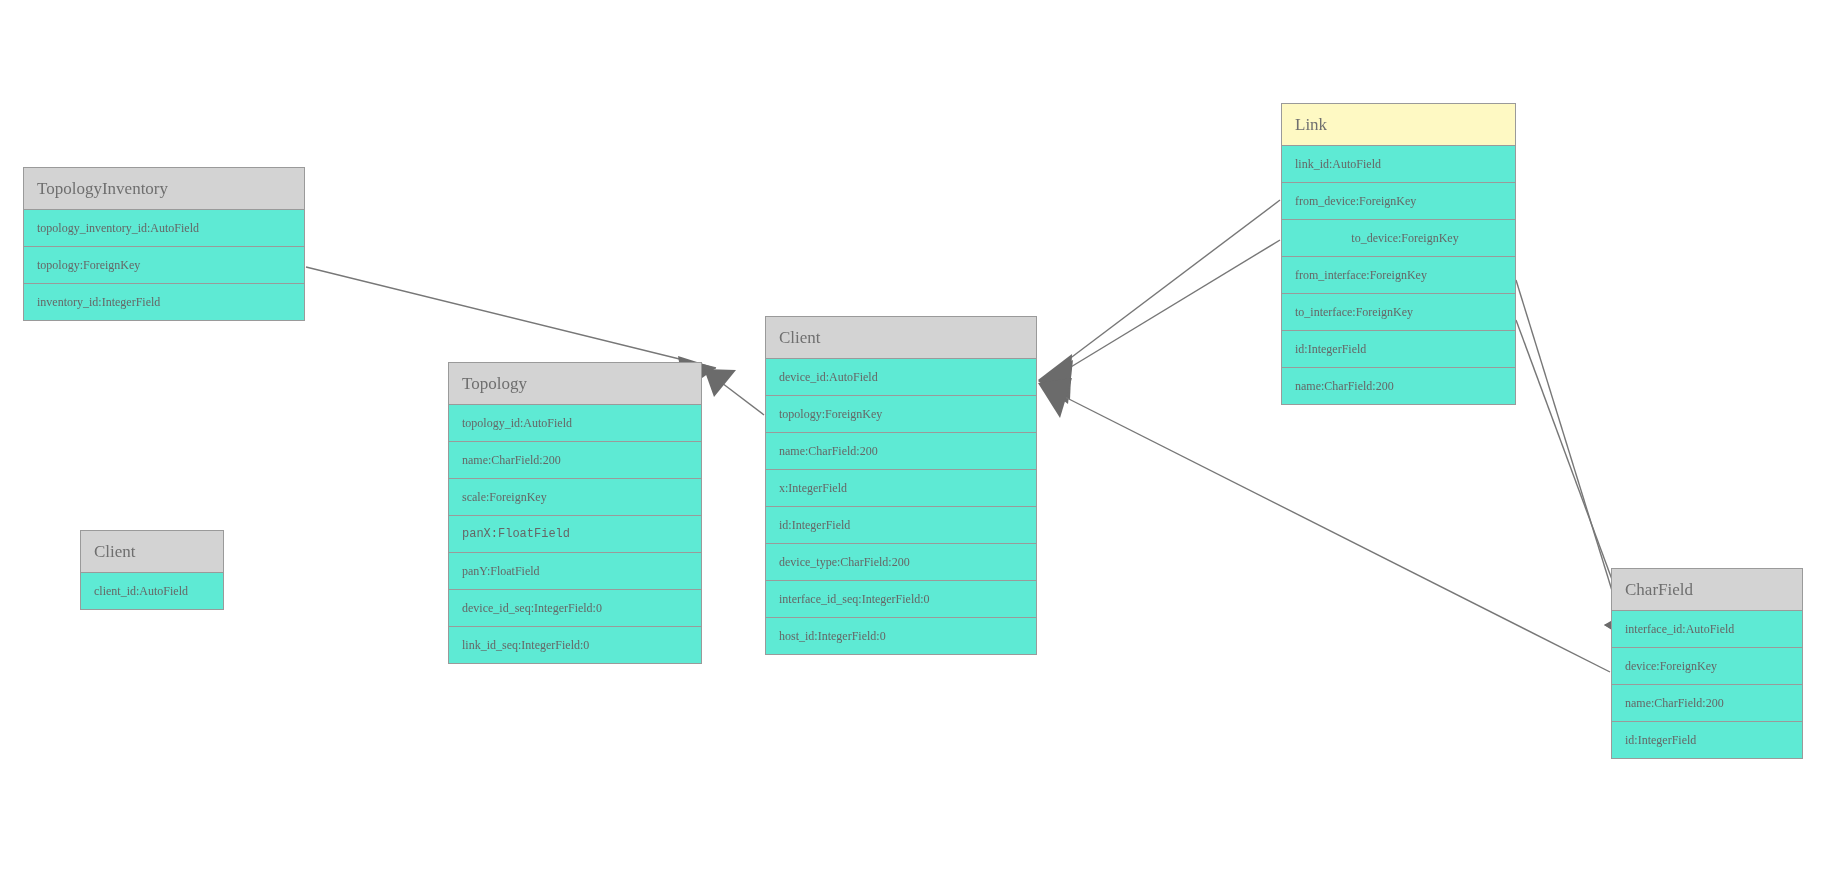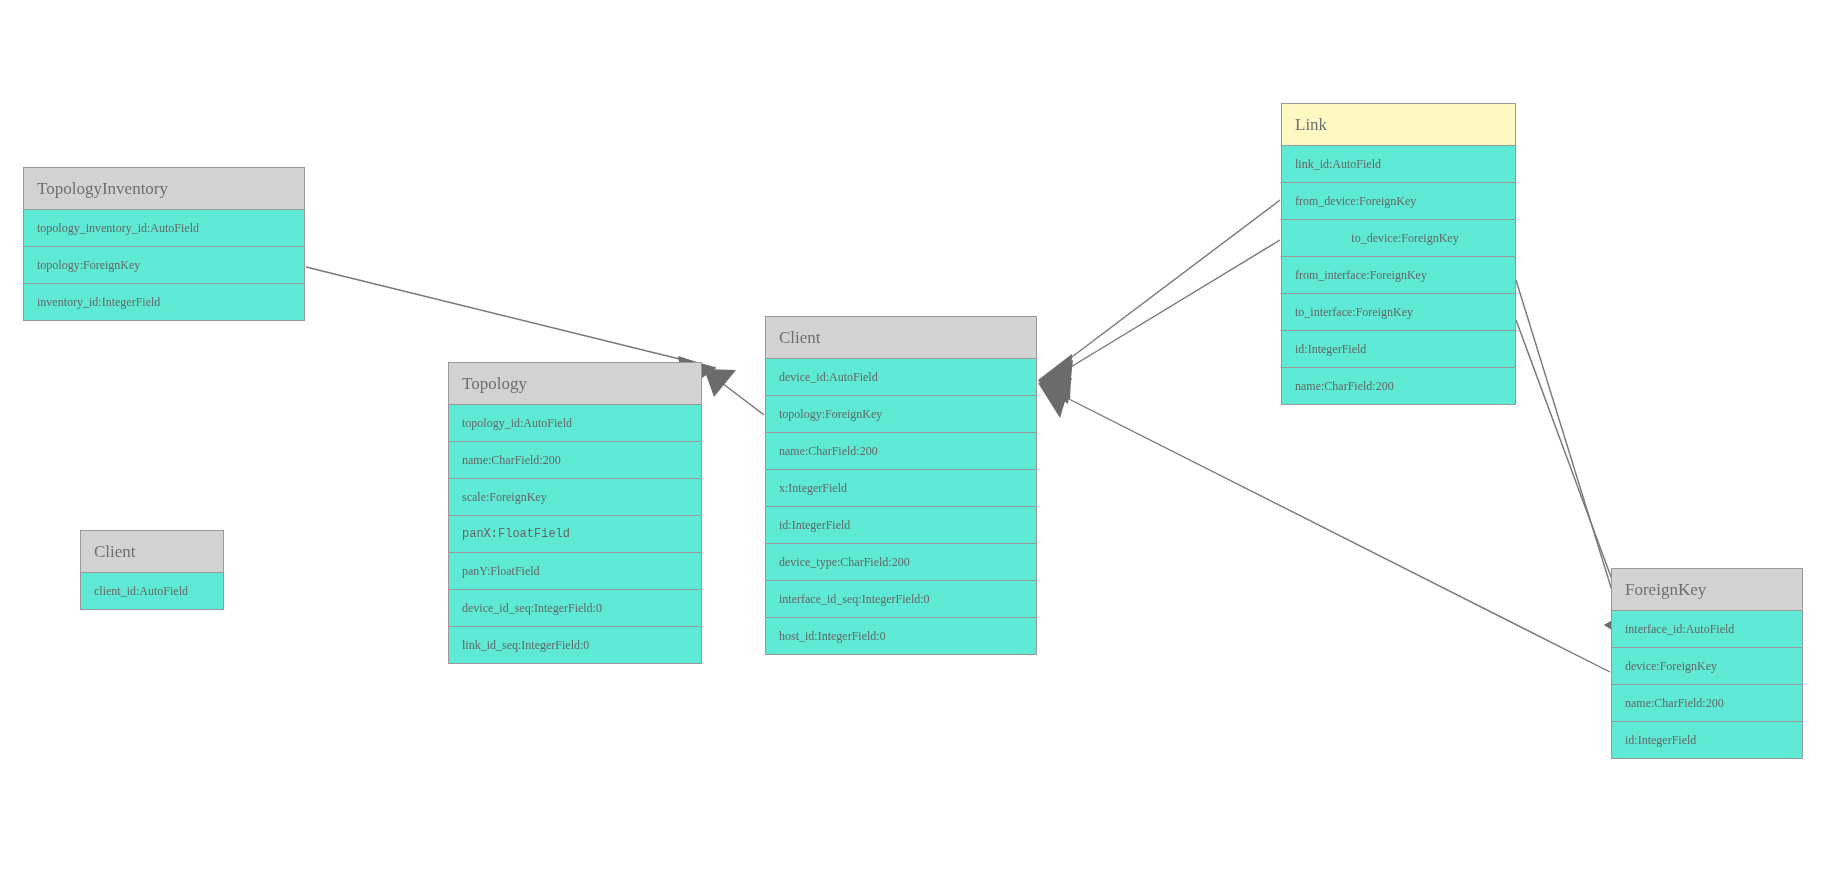--- a/index.html
+++ b/index.html
@@ -142,21 +142,21 @@
           <div class="entity-row" style="border-color: rgb(154, 154, 154); color: rgb(102, 102, 102);">link_id:AutoField</div>
           <div class="entity-row" style="border-color: rgb(154, 154, 154); color: rgb(102, 102, 102);">from_device:ForeignKey</div>
           <div class="entity-row" style="border-color: rgb(154, 154, 154); color: rgb(102, 102, 102); text-align: center;">to_device:ForeignKey</div>
           <div class="entity-row" style="border-color: rgb(154, 154, 154); color: rgb(102, 102, 102);">from_interface:ForeignKey</div>
           <div class="entity-row" style="border-color: rgb(154, 154, 154); color: rgb(102, 102, 102);">to_interface:ForeignKey</div>
           <div class="entity-row" style="border-color: rgb(154, 154, 154); color: rgb(102, 102, 102);">id:IntegerField</div>
           <div class="entity-row" style="border-color: rgb(154, 154, 154); color: rgb(102, 102, 102);">name:CharField:200</div>
         </div>
       </div>
       <div class="entity" style="left: 1611px; top: 568px; width: 192px; border-color: rgb(154, 154, 154);">
-        <div class="entity-header" style="background: rgb(211, 211, 211); border-color: rgb(154, 154, 154);">ForeignKey</div>
+        <div class="entity-header" style="background: rgb(211, 211, 211); border-color: rgb(154, 154, 154);">CharField</div>
         <div class="entity-rows">
           <div class="entity-row" style="border-color: rgb(154, 154, 154); color: rgb(102, 102, 102);">interface_id:AutoField</div>
           <div class="entity-row" style="border-color: rgb(154, 154, 154); color: rgb(102, 102, 102);">device:ForeignKey</div>
           <div class="entity-row" style="border-color: rgb(154, 154, 154); color: rgb(102, 102, 102);">name:CharField:200</div>
           <div class="entity-row" style="border-color: rgb(154, 154, 154); color: rgb(102, 102, 102);">id:IntegerField</div>
         </div>
       </div>
     </div>
 
 </div>

